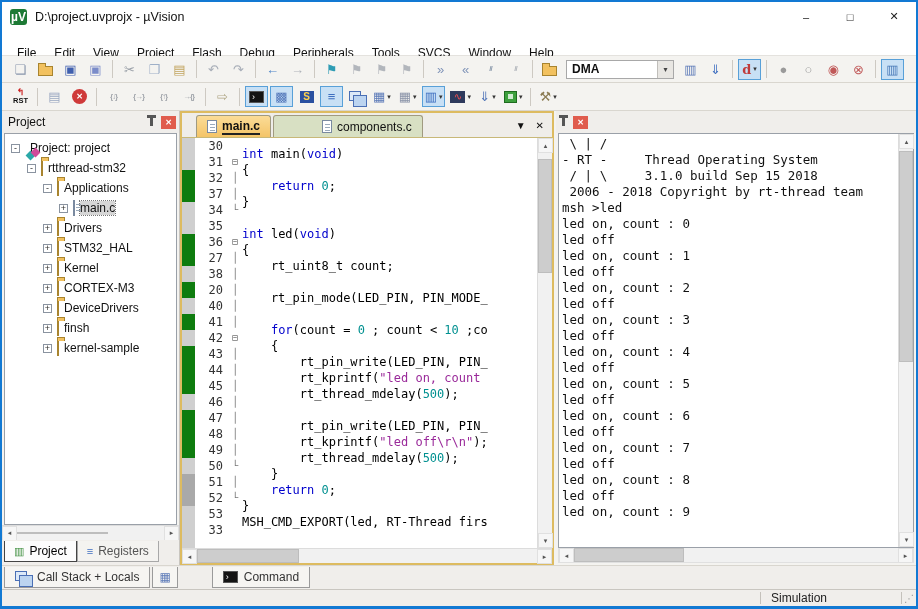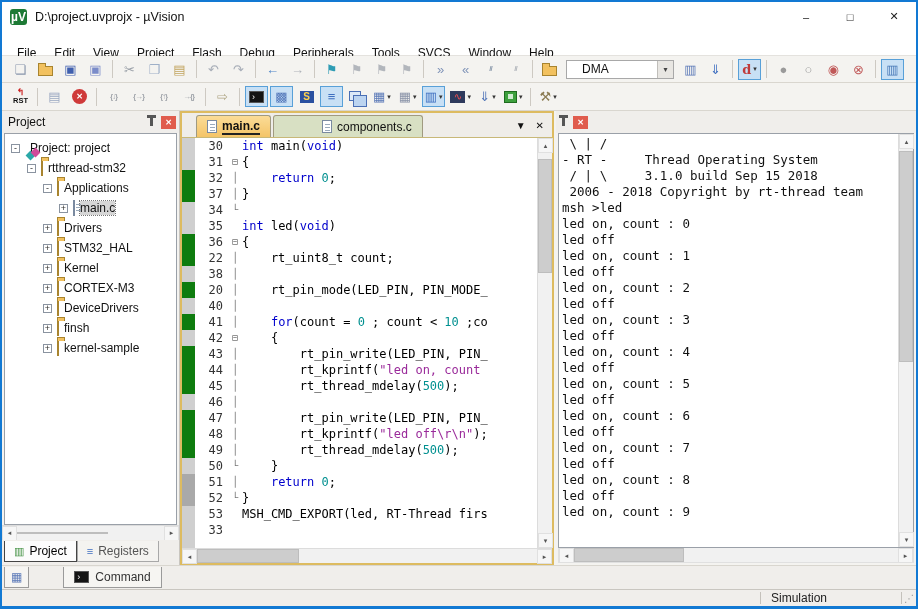--- a/index.html
+++ b/index.html
@@ -17,21 +17,21 @@
   .mitem{padding:3px 9px;white-space:nowrap;margin-top:20px;}
   
   .toolbar{height:27px;flex:none;display:flex;align-items:center;background:#f4f3f0;border-bottom:1px solid #d9d6cf;padding-left:6px;}
   .tbtn{min-width:23px;height:21px;padding:0 2px;margin:0 1px;display:flex;align-items:center;justify-content:center;border:1px solid transparent;flex:none;}
   .tbtn.hl{background:#c8e0f5;border-color:#58a0d8;}
   .tbtn .g{font-size:13px;line-height:1;}
   .tbtn.small .g{font-size:8px;letter-spacing:-1px;font-weight:bold;}
   .tsep{width:1px;height:18px;background:#cdc9c2;margin:0 4px;flex:none;}
   .caret{font-size:7px;color:#333;margin-left:2px;}
   .combo{width:108px;height:19px;background:#fff;border:1px solid #a8a8a8;display:flex;align-items:center;margin:0 4px;flex:none;}
-  .cval{flex:1;padding-left:15px;font-size:12px;}
+  .cval{flex:1;padding-left:5px;font-size:12px;font-weight:bold;}
   .cbtn{width:16px;height:17px;background:#e8e6e2;border-left:1px solid #c0beba;display:flex;align-items:center;justify-content:center;font-size:8px;color:#444;}
   .rst{display:flex;flex-direction:column;align-items:center;font-size:7.5px;font-weight:bold;color:#111;line-height:1.1;}
   .rst i{font-style:normal;color:#cc2222;font-size:9px;line-height:1;}
   .stopico{width:15px;height:15px;background:#cf3a3a;border-radius:50%;color:#fff;font-size:8px;line-height:15px;text-align:center;font-weight:bold;}
   .consico{width:15px;height:12px;background:#141414;border:1px solid #555;color:#fff;font-size:9px;line-height:10px;padding-left:2px;}
   .symico{width:14px;height:12px;background:#2a50a0;color:#ffd24a;font-weight:bold;font-size:10px;line-height:12px;text-align:center;}
   .anaico{width:15px;height:12px;background:#2e3a5c;color:#ff5050;font-size:10px;line-height:11px;text-align:center;}
   .sysico{width:13px;height:12px;background:#3da03d;border:1px solid #1e6b1e;}
   .sysico::after{content:"";display:block;margin:2px 3px;width:5px;height:5px;background:#cfeacf;}
   .winico{width:12px;height:10px;border:1px solid #4a6fb5;background:#dce9f8;position:relative;margin:2px 4px 4px 0;}
@@ -80,21 +80,21 @@
   .etabctl{margin-left:auto;display:flex;align-items:center;gap:10px;padding:0 8px 6px 0;font-size:10px;color:#111;}
   .ebody{flex:1;display:flex;min-height:0;}
   .ecode{flex:1;overflow:hidden;background:linear-gradient(to right,#cfcfcf 13px,#fff 13px);
          font-family:"DejaVu Sans Mono",monospace;font-size:12px;line-height:16px;}
   .row{display:flex;height:16px;white-space:pre;}
   .cov{width:13px;flex:none;}
   .cov.g{background:#0e7c0e;}
   .cov.x{background:#a9a9a9;}
   .gut{width:33px;flex:none;text-align:right;padding-right:5px;color:#333;}
   .fld{width:14px;flex:none;color:#777;font-size:10px;text-align:center;}
-  .cde{flex:1;color:#000;}
+  .cde{flex:1;color:#000;margin-top:8px;}
   .kw{color:#0000cc;}.num{color:#009090;}.str{color:#9a2a9a;}
   .ehsb{height:15px;flex:none;display:flex;background:#f1f1f1;border-top:1px solid #dcdcdc;}
   
   .uartpanel{flex:1;min-width:0;}
   .ubody{flex:1;display:flex;min-height:0;margin:0 2px;border:1px solid #9aa0a8;background:#fff;}
   .uout{flex:1;overflow:hidden;background:#fff;font-family:"DejaVu Sans Mono",monospace;font-size:12.5px;line-height:16px;white-space:pre;padding:2px 0 0 3px;}
   .uhsb{height:15px;flex:none;display:flex;background:#f1f1f1;margin:0 2px 2px;border:1px solid #e0e0e0;border-top:none;}
   
   .dock{height:24px;flex:none;background:#f0eeeb;display:flex;align-items:flex-start;padding:1px 0 0 2px;border-top:1px solid #d9d6cf;}
   .dtab{display:inline-flex;align-items:center;gap:6px;height:21px;padding:0 10px;background:#f6f5f2;border:1px solid #9a9a9a;border-top:none;font-size:12px;color:#333;margin-right:2px;}
@@ -406,21 +406,21 @@
       </div>
       <div class="ebody">
         <div class="ecode" id="ecode">
             <div class="row"><span class="cov "></span><span class="gut">30</span><span class="fld"></span><span class="cde"><span class="kw">int</span> main(<span class="kw">void</span>)</span></div>
             <div class="row"><span class="cov "></span><span class="gut">31</span><span class="fld">⊟</span><span class="cde">{</span></div>
             <div class="row"><span class="cov g"></span><span class="gut">32</span><span class="fld">│</span><span class="cde">    <span class="kw">return</span> <span class="num">0</span>;</span></div>
             <div class="row"><span class="cov g"></span><span class="gut">37</span><span class="fld">│</span><span class="cde">}</span></div>
             <div class="row"><span class="cov "></span><span class="gut">34</span><span class="fld">└</span><span class="cde"></span></div>
             <div class="row"><span class="cov "></span><span class="gut">35</span><span class="fld"></span><span class="cde"><span class="kw">int</span> led(<span class="kw">void</span>)</span></div>
             <div class="row"><span class="cov g"></span><span class="gut">36</span><span class="fld">⊟</span><span class="cde">{</span></div>
-            <div class="row"><span class="cov g"></span><span class="gut">22</span><span class="fld">│</span><span class="cde">    rt_uint8_t count;</span></div>
+            <div class="row"><span class="cov g"></span><span class="gut">27</span><span class="fld">│</span><span class="cde">    rt_uint8_t count;</span></div>
             <div class="row"><span class="cov "></span><span class="gut">38</span><span class="fld">│</span><span class="cde"></span></div>
             <div class="row"><span class="cov g"></span><span class="gut">20</span><span class="fld">│</span><span class="cde">    rt_pin_mode(LED_PIN, PIN_MODE_</span></div>
             <div class="row"><span class="cov "></span><span class="gut">40</span><span class="fld">│</span><span class="cde"></span></div>
             <div class="row"><span class="cov g"></span><span class="gut">41</span><span class="fld">│</span><span class="cde">    <span class="kw">for</span>(count = <span class="num">0</span> ; count &lt; <span class="num">10</span> ;co</span></div>
             <div class="row"><span class="cov "></span><span class="gut">42</span><span class="fld">⊟</span><span class="cde">    {</span></div>
             <div class="row"><span class="cov g"></span><span class="gut">43</span><span class="fld">│</span><span class="cde">        rt_pin_write(LED_PIN, PIN_</span></div>
             <div class="row"><span class="cov g"></span><span class="gut">44</span><span class="fld">│</span><span class="cde">        rt_kprintf(<span class="str">"led on, count</span></span></div>
             <div class="row"><span class="cov g"></span><span class="gut">45</span><span class="fld">│</span><span class="cde">        rt_thread_mdelay(<span class="num">500</span>);</span></div>
             <div class="row"><span class="cov "></span><span class="gut">46</span><span class="fld">│</span><span class="cde"></span></div>
             <div class="row"><span class="cov g"></span><span class="gut">47</span><span class="fld">│</span><span class="cde">        rt_pin_write(LED_PIN, PIN_</span></div>
@@ -468,20 +468,24 @@
         <span class="sbtn">◂</span>
         <span class="htrack">
             <span class="sthumb" style="width:34%;"></span>
           </span>
         <span class="sbtn">▸</span>
       </div>
     </div>
   </div>
 
   <div class="dock">
+    <span class="dtab">
+      <span class="winico"></span>
+      <span>Call Stack + Locals</span>
+    </span>
     <span class="dtab" style="padding:0 6px;">
       <span style="color:#5c7ab8;font-size:12px;">▦</span>
     </span>
     <span class="dtab" style="margin-left:32px;">
       <span class="consico">›</span>
       <span>Command</span>
     </span>
   </div>
 
   <div class="statusbar">

